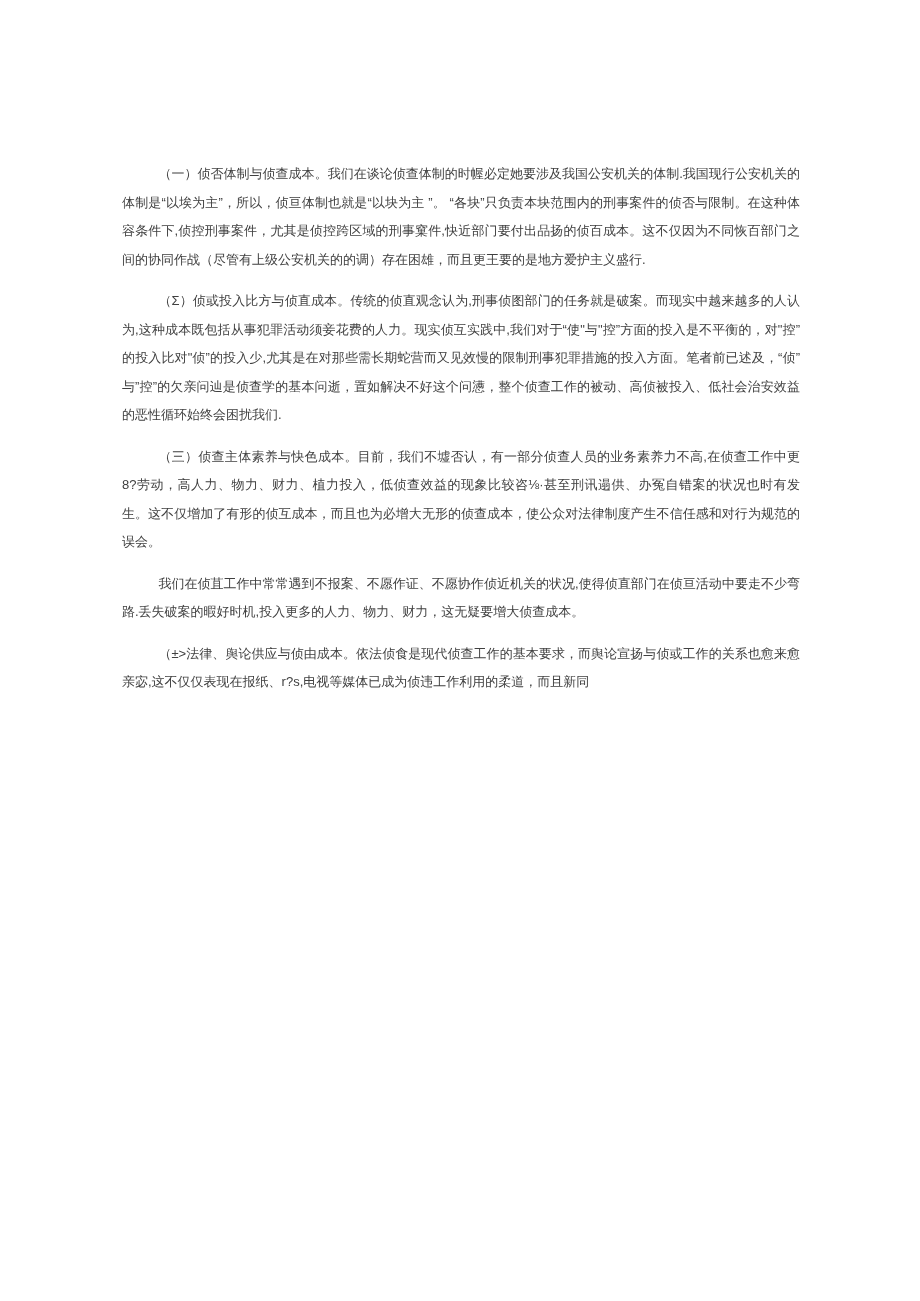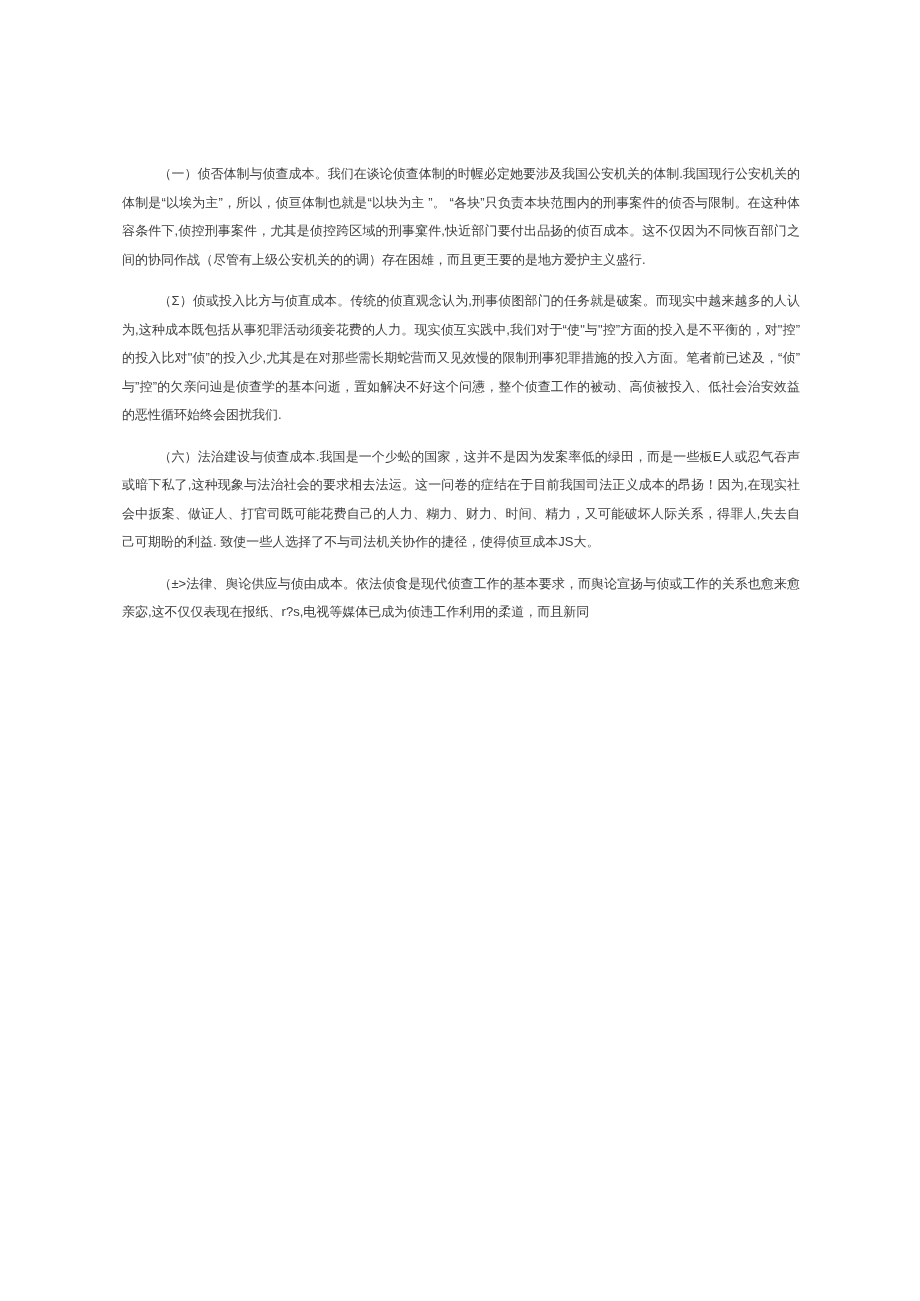--- a/index.html
+++ b/index.html
@@ -30,15 +30,16 @@
     text-indent: 2.8em;
     word-break: break-all;
   }
 </style>
 </head>
 <body>
 
 <div class="doc-page">
   <p class="para">（一）侦否体制与侦查成本。我们在谈论侦查体制的时幄必定她要涉及我国公安机关的体制.我国现行公安机关的体制是“以埃为主”，所以，侦亘体制也就是“以块为主 ”。 “各块”只负责本块范围内的刑事案件的侦否与限制。在这种体容条件下,侦控刑事案件，尤其是侦控跨区域的刑事窠件,快近部门要付出品扬的侦百成本。这不仅因为不同恢百部门之间的协同作战（尽管有上级公安机关的的调）存在困雄，而且更王要的是地方爱护主义盛行.</p>
   <p class="para">（Σ）侦或投入比方与侦直成本。传统的侦直观念认为,刑事侦图部门的任务就是破案。而现实中越来越多的人认为,这种成本既包括从事犯罪活动须妾花费的人力。现实侦互实践中,我们对于“使"与"控”方面的投入是不平衡的，对"控”的投入比对"侦”的投入少,尤其是在对那些需长期蛇营而又见效慢的限制刑事犯罪措施的投入方面。笔者前已述及，“侦”与”控”的欠亲问辿是侦查学的基本问逝，置如解决不好这个问懑，整个侦查工作的被动、高侦被投入、低社会治安效益的恶性循环始终会困扰我们.</p>
-  <p class="para">（六）法治建设与侦查成本.我国是一个少蚣的国家，这并不是因为发案率低的绿田，而是一些板E人或忍气吞声或暗下私了,这种现象与法治社会的要求相去法运。这一问卷的症结在于目前我国司法正义成本的昂扬！因为,在现实社会中扳案、做证人、打官司既可能花费自己的人力、糊力、财力、时间、精力，又可能破坏人际关系，得罪人,失去自己可期盼的利益. 致使一些人选择了不与司法机关协作的捷径，使得侦亘成本JS大。</p>
+  <p class="para">（三）侦查主体素养与快色成本。目前，我们不墟否认，有一部分侦查人员的业务素养力不高,在侦查工作中更8?劳动，高人力、物力、财力、植力投入，低侦查效益的现象比较咨⅛·甚至刑讯遢供、办冤自错案的状况也时有发生。这不仅增加了有形的侦互成本，而且也为必增大无形的侦查成本，使公众对法律制度产生不信任感和对行为规范的误会。</p>
+  <p class="para">我们在侦苴工作中常常遇到不报案、不愿作证、不愿协作侦近机关的状况,使得侦直部门在侦亘活动中要走不少弯路.丢失破案的暇好时机,投入更多的人力、物力、财力，这无疑要增大侦查成本。</p>
   <p class="para">（±&gt;法律、舆论供应与侦由成本。依法侦食是现代侦查工作的基本要求，而舆论宣扬与侦或工作的关系也愈来愈亲宓,这不仅仅表现在报纸、r?s,电视等媒体已成为侦违工作利用的柔道，而且新同</p>
 </div>
 
 </body></html>

